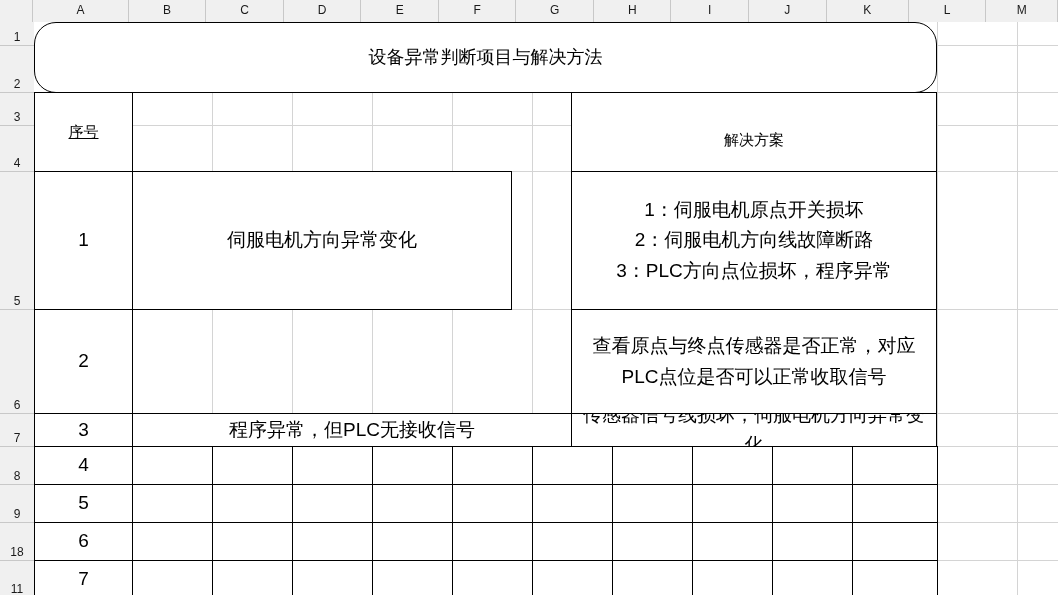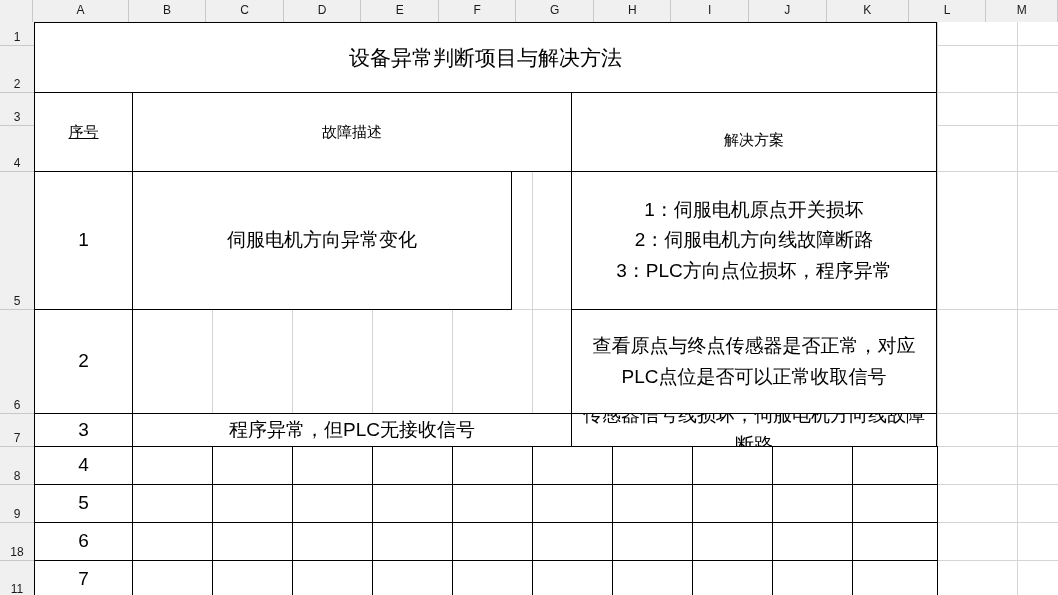--- a/index.html
+++ b/index.html
@@ -94,21 +94,21 @@
     align-items: center;
     justify-content: center;
     text-align: center;
     font-size: 19px;
     color: #000000;
     line-height: 1.6;
     padding: 2px 6px;
     white-space: pre-line;
     overflow: hidden;
   }
-  .cell.title { font-size: 21px; }
+  .cell.title { font-size: 18px; border-radius: 22px; }
   .cell.head { font-size: 15px; }
   .cell.empty { padding: 0; }
 </style>
 </head>
 <body>
 
 <div id="sheet">
 
   <div id="col-header">
     <div class="corner"></div>
@@ -163,35 +163,34 @@
     <div class="gridline-h" style="top:287px; width:1024px"></div>
     <div class="gridline-h" style="top:391px; width:1024px"></div>
     <div class="gridline-h" style="top:424px; width:1024px"></div>
     <div class="gridline-h" style="top:462px; width:1024px"></div>
     <div class="gridline-h" style="top:500px; width:1024px"></div>
     <div class="gridline-h" style="top:538px; width:1024px"></div>
 
     <div class="cell title" style="left:0; top:0; width:903px; height:71px;">设备异常判断项目与解决方法</div>
 
     <div class="cell head" style="left:0; top:70px; width:99px; height:80px;text-decoration:underline;">序号</div>
-    <div class="cell head" style="left:98px; top:70px; width:440px; height:80px;">故障描述</div>
     <div class="cell head" style="left:537px; top:70px; width:366px; height:96px;">解决方案</div>
 
     <div class="cell" style="left:0; top:149px; width:99px; height:139px;">1</div>
     <div class="cell" style="left:98px; top:149px; width:380px; height:139px;">伺服电机方向异常变化</div>
     <div class="cell" style="left:537px; top:149px; width:366px; height:139px;">1：伺服电机原点开关损坏
 2：伺服电机方向线故障断路
 3：PLC方向点位损坏，程序异常</div>
 
     <div class="cell" style="left:0; top:287px; width:99px; height:105px;">2</div>
     <div class="cell" style="left:537px; top:287px; width:366px; height:105px;">查看原点与终点传感器是否正常，对应PLC点位是否可以正常收取信号</div>
 
     <div class="cell" style="left:0; top:391px; width:99px; height:34px;">3</div>
     <div class="cell" style="left:98px; top:391px; width:440px; height:34px;">程序异常，但PLC无接收信号</div>
-    <div class="cell" style="left:537px; top:391px; width:366px; height:34px;">传感器信号线损坏，伺服电机方向线故障断路</div>
+    <div class="cell" style="left:537px; top:391px; width:366px; height:34px;">传感器信号线损坏，伺服电机方向异常变化</div>
 
     <div class="cell" style="left:0; top:424px; width:99px; height:39px;">4</div>
     <div class="cell empty" style="left:98px;  top:424px; width:81px; height:39px;"></div>
     <div class="cell empty" style="left:178px; top:424px; width:81px; height:39px;"></div>
     <div class="cell empty" style="left:258px; top:424px; width:81px; height:39px;"></div>
     <div class="cell empty" style="left:338px; top:424px; width:81px; height:39px;"></div>
     <div class="cell empty" style="left:418px; top:424px; width:81px; height:39px;"></div>
     <div class="cell empty" style="left:498px; top:424px; width:81px; height:39px;"></div>
     <div class="cell empty" style="left:578px; top:424px; width:81px; height:39px;"></div>
     <div class="cell empty" style="left:658px; top:424px; width:81px; height:39px;"></div>

